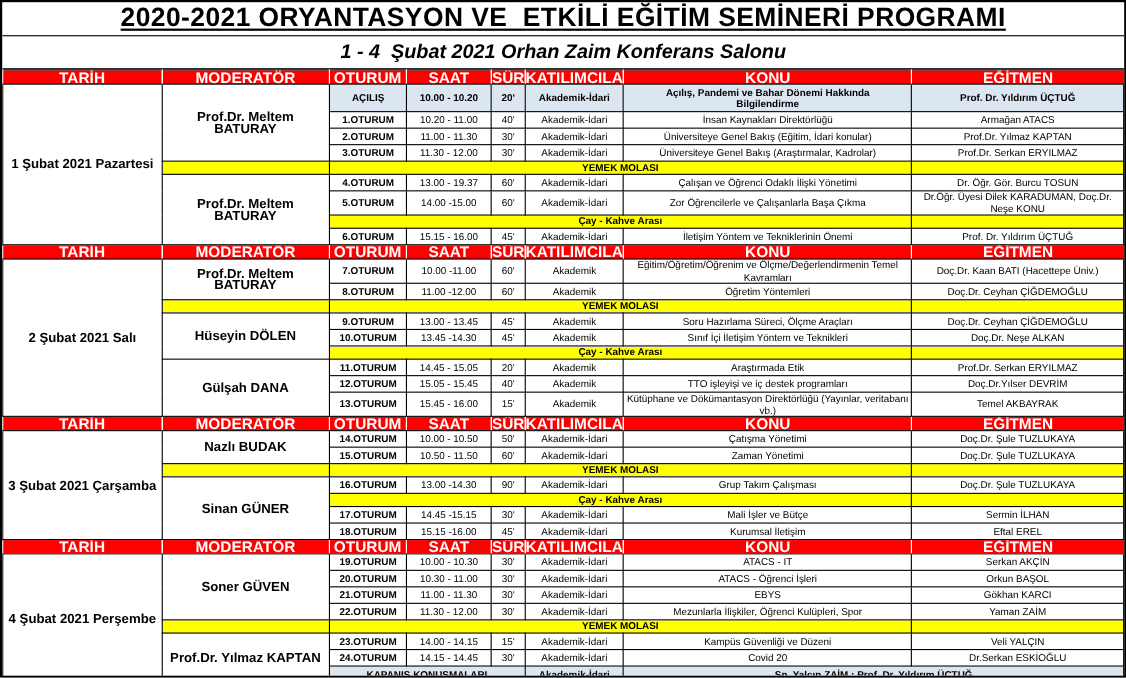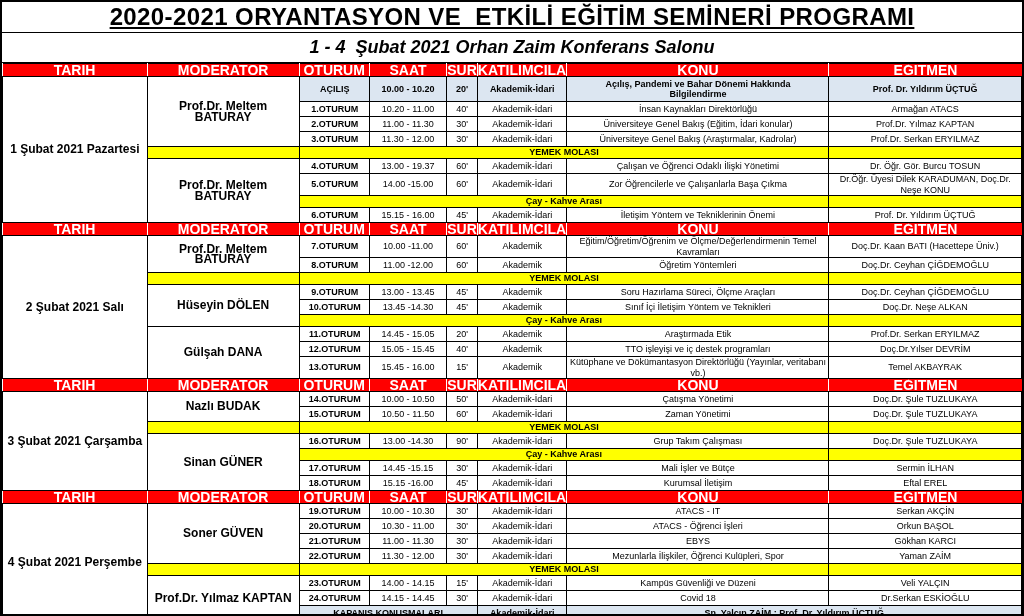--- a/index.html
+++ b/index.html
@@ -343,21 +343,21 @@
         <td class="dur">15'</td>
         <td class="part">Akademik-İdari</td>
         <td class="topic">Kampüs Güvenliği ve Düzeni</td>
         <td class="trainer">Veli YALÇIN</td>
       </tr>
       <tr class="sessrow">
         <td class="sess">24.OTURUM</td>
         <td class="time">14.15 - 14.45</td>
         <td class="dur">30'</td>
         <td class="part">Akademik-İdari</td>
-        <td class="topic">Covid 18</td>
+        <td class="topic">Covid 20</td>
         <td class="trainer">Dr.Serkan ESKİOĞLU</td>
       </tr>
       <tr class="closerow">
         <td class="hl b" colspan="3">KAPANIŞ KONUŞMALARI</td>
         <td class="hl b">Akademik-İdari</td>
         <td class="hl b" colspan="2">Sn. Yalçın ZAİM ; Prof. Dr. Yıldırım ÜÇTUĞ</td>
       </tr>
     </tbody>
 </table>
 

